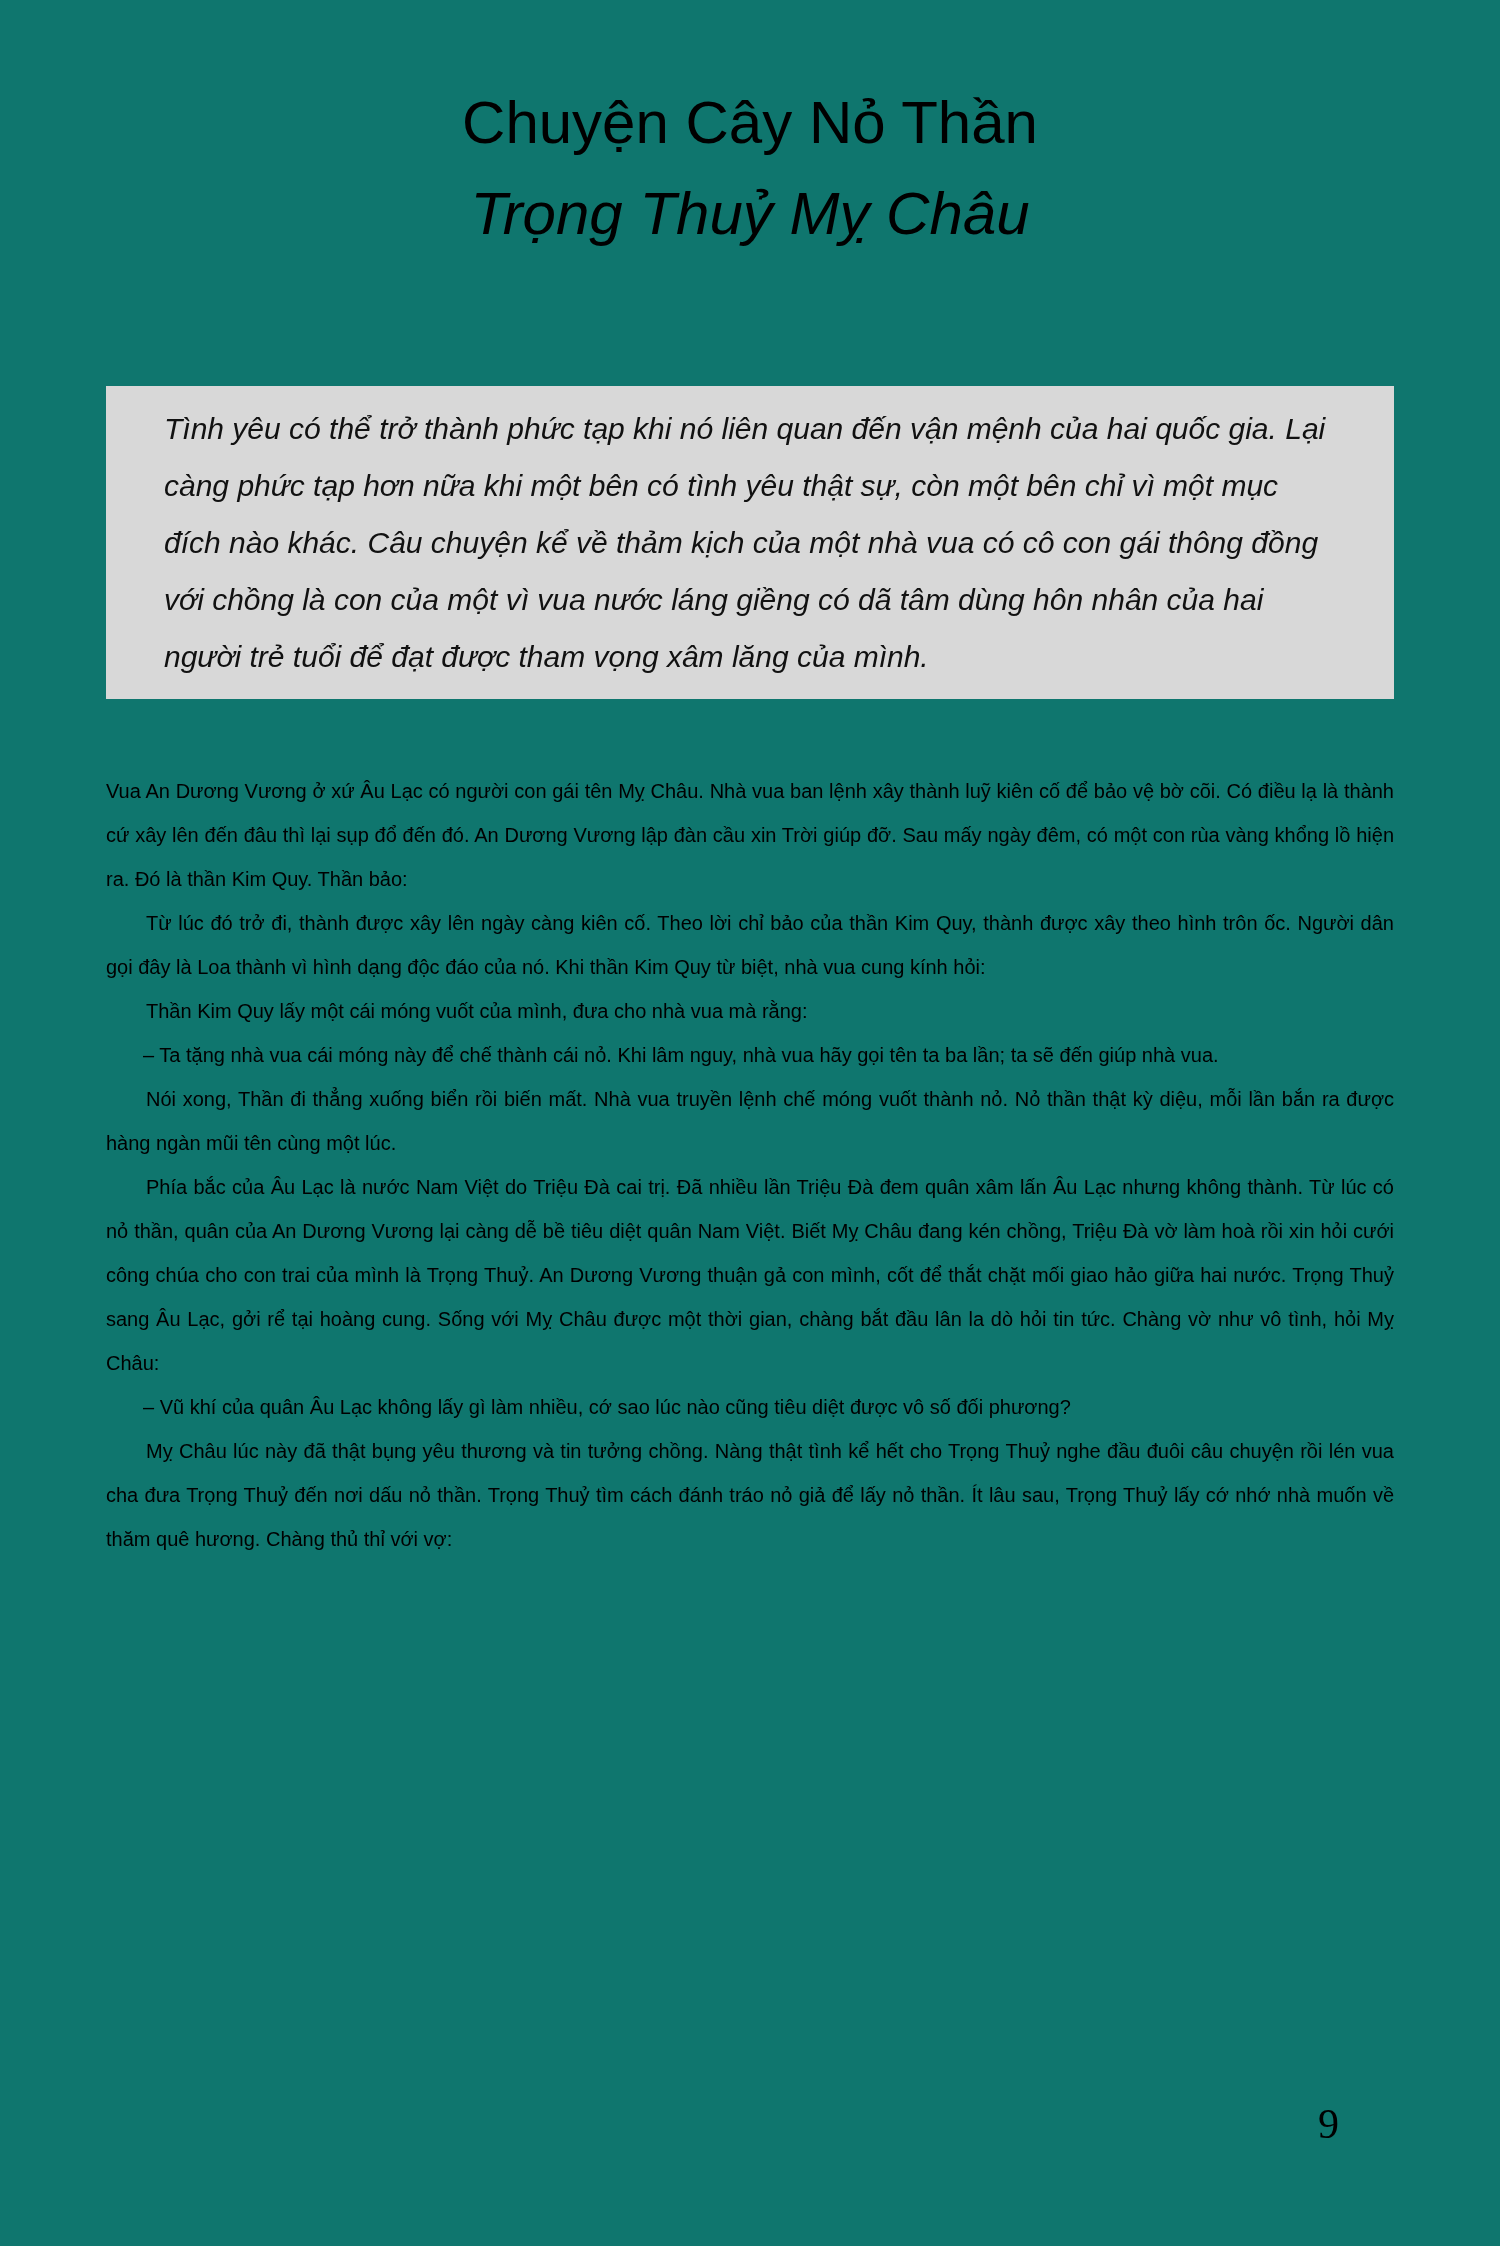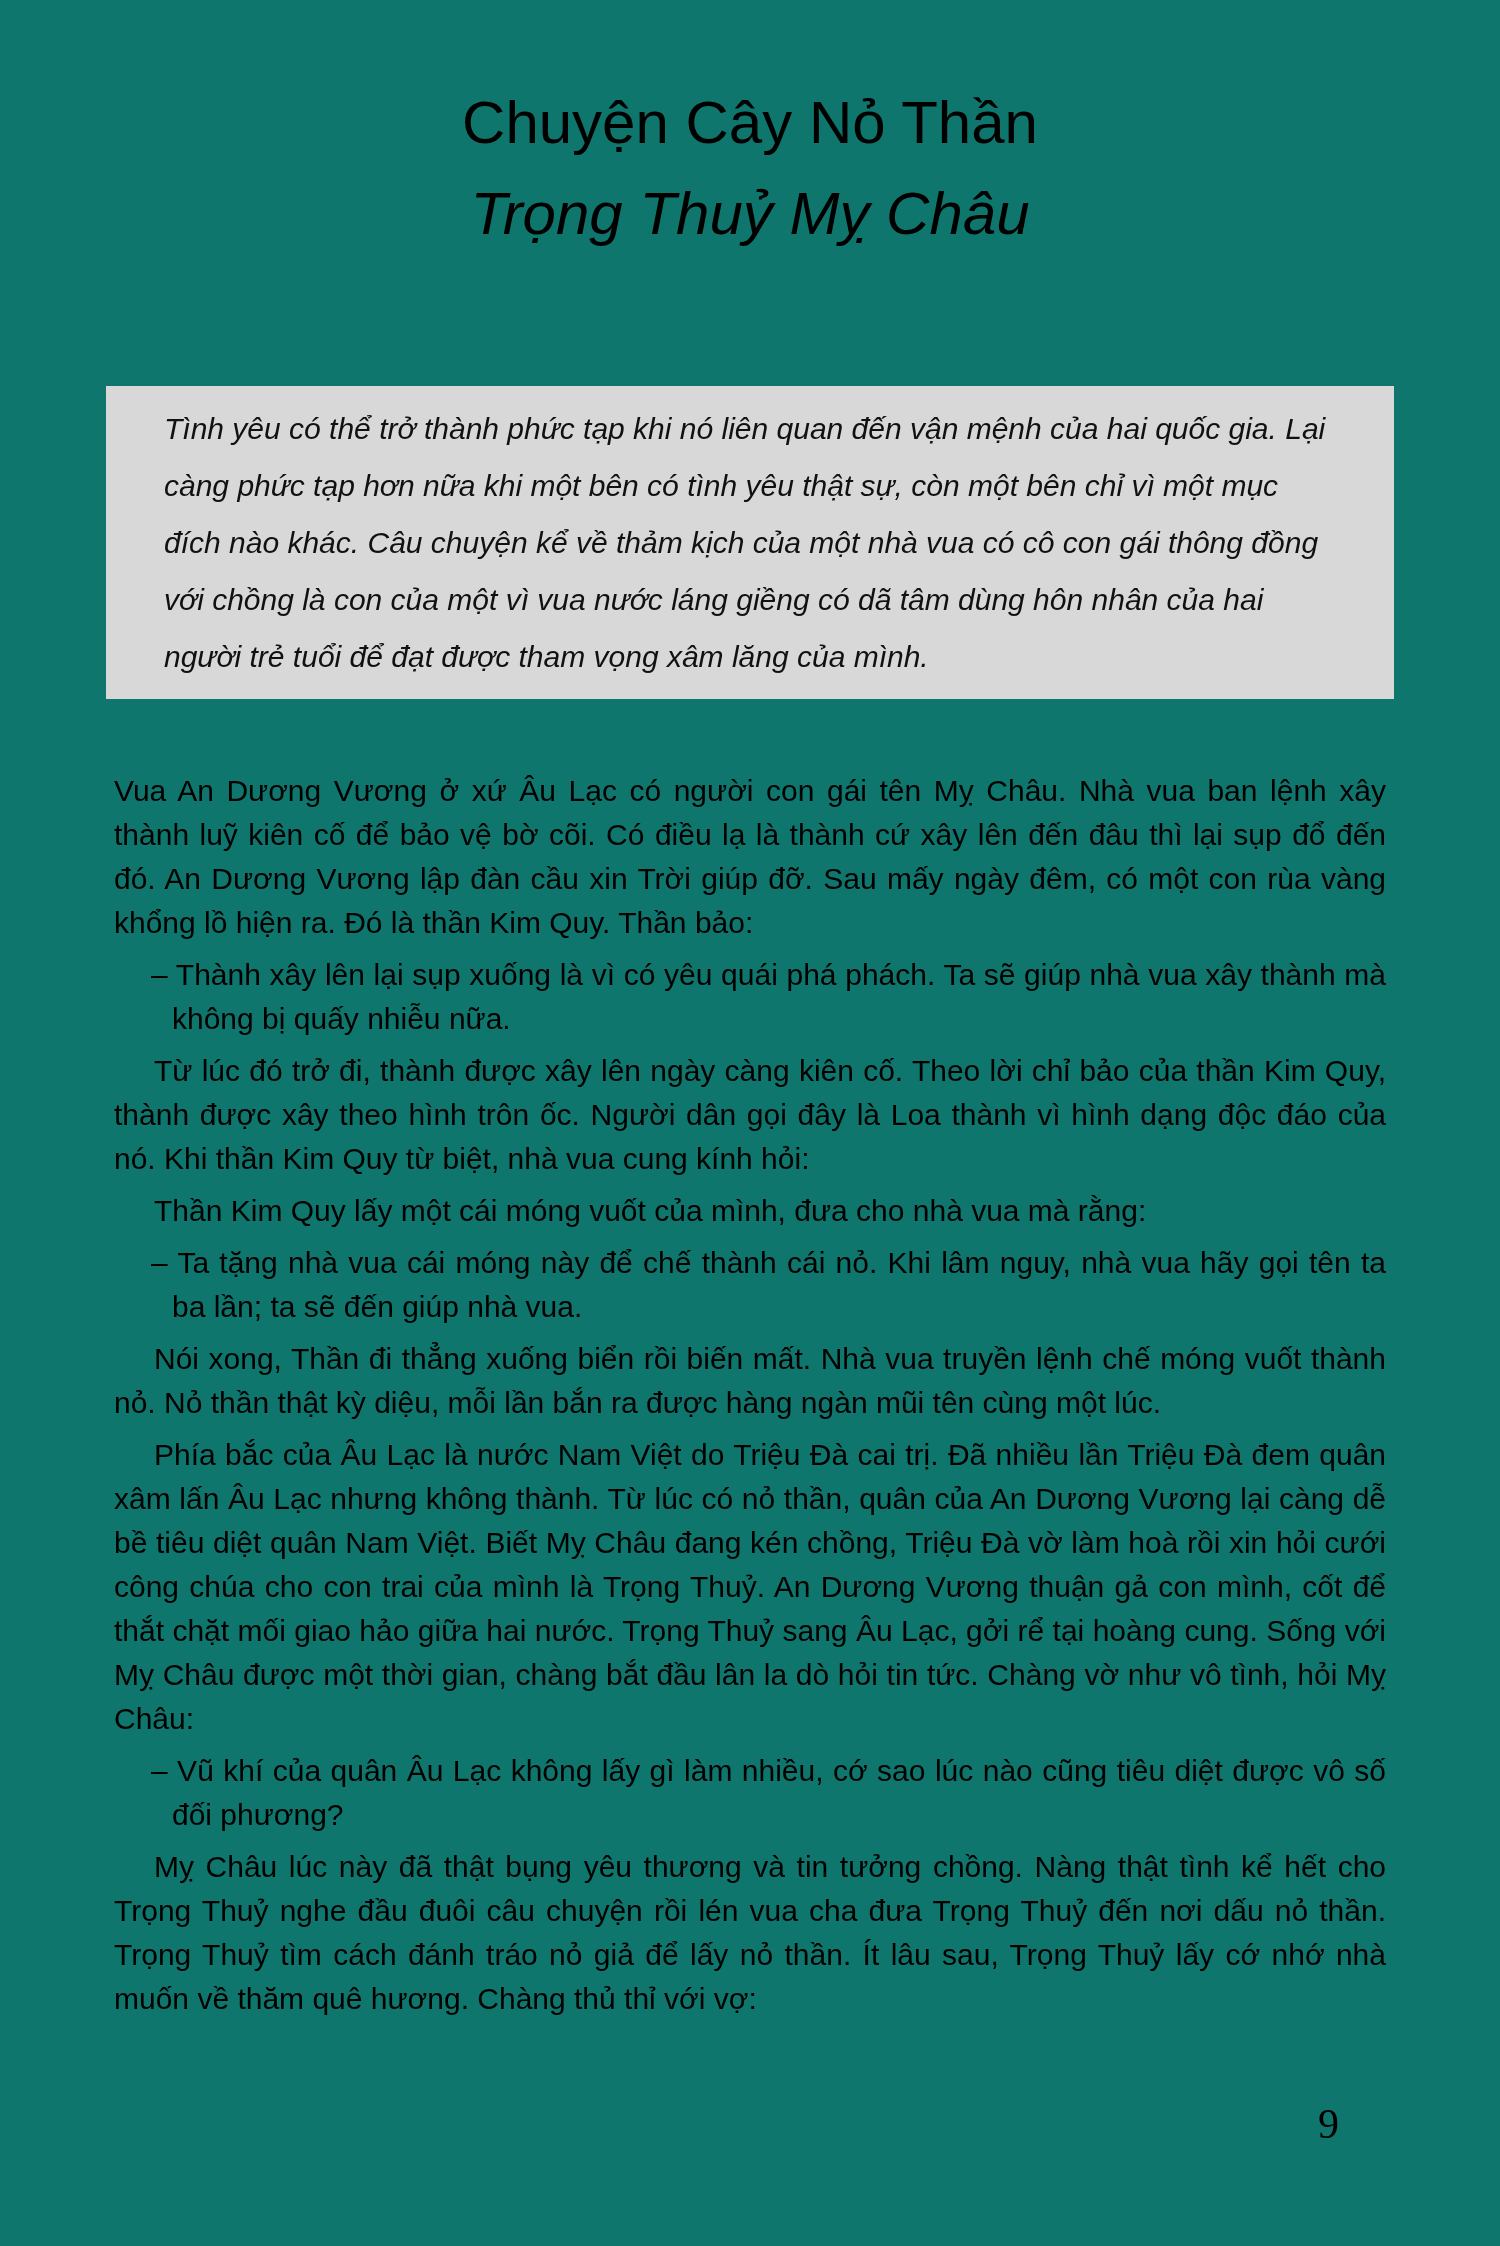--- a/index.html
+++ b/index.html
@@ -43,22 +43,22 @@
     font-size: 30px;
     font-style: italic;
     line-height: 57px;
     text-align: left;
     color: #111111;
   }
   .story-body {
     margin-top: 70px;
   }
   .story-body p {
-    margin: 8px;
-    font-size: 30px;
+    margin: 0;
+    font-size: 20px;
     line-height: 44px;
     text-align: justify;
   }
   .story-body p.noindent { text-indent: 0; }
   .story-body p.indent { text-indent: 40px; }
   .story-body p.dialogue {
     padding-left: 58px;
     text-indent: -21px;
   }
   .page-number {
@@ -75,21 +75,20 @@
 
 <div class="page">
   <div class="content">
     <h1 class="title">Chuyện Cây Nỏ Thần</h1>
     <h2 class="subtitle">Trọng Thuỷ Mỵ Châu</h2>
     <div class="summary-box" style="background: rgb(216, 216, 216);">
       <p class="summary-text">Tình yêu có thể trở thành phức tạp khi nó liên quan đến vận mệnh của hai quốc gia. Lại càng phức tạp hơn nữa khi một bên có tình yêu thật sự, còn một bên chỉ vì một mục đích nào khác. Câu chuyện kể về thảm kịch của một nhà vua có cô con gái thông đồng với chồng là con của một vì vua nước láng giềng có dã tâm dùng hôn nhân của hai người trẻ tuổi để đạt được tham vọng xâm lăng của mình.</p>
     </div>
     <div class="story-body">
         <p class="noindent">Vua An Dương Vương ở xứ Âu Lạc có người con gái tên Mỵ Châu. Nhà vua ban lệnh xây thành luỹ kiên cố để bảo vệ bờ cõi. Có điều lạ là thành cứ xây lên đến đâu thì lại sụp đổ đến đó. An Dương Vương lập đàn cầu xin Trời giúp đỡ. Sau mấy ngày đêm, có một con rùa vàng khổng lồ hiện ra. Đó là thần Kim Quy. Thần bảo:</p>
-        <p class="dialogue">– Thành xây lên lại sụp xuống là vì có yêu quái phá phách. Ta sẽ giúp nhà vua xây thành mà không bị quấy nhiễu nữa.</p>
         <p class="indent">Từ lúc đó trở đi, thành được xây lên ngày càng kiên cố. Theo lời chỉ bảo của thần Kim Quy, thành được xây theo hình trôn ốc. Người dân gọi đây là Loa thành vì hình dạng độc đáo của nó. Khi thần Kim Quy từ biệt, nhà vua cung kính hỏi:</p>
         <p class="indent">Thần Kim Quy lấy một cái móng vuốt của mình, đưa cho nhà vua mà rằng:</p>
         <p class="dialogue">– Ta tặng nhà vua cái móng này để chế thành cái nỏ. Khi lâm nguy, nhà vua hãy gọi tên ta ba lần; ta sẽ đến giúp nhà vua.</p>
         <p class="indent">Nói xong, Thần đi thẳng xuống biển rồi biến mất. Nhà vua truyền lệnh chế móng vuốt thành nỏ. Nỏ thần thật kỳ diệu, mỗi lần bắn ra được hàng ngàn mũi tên cùng một lúc.</p>
         <p class="indent">Phía bắc của Âu Lạc là nước Nam Việt do Triệu Đà cai trị. Đã nhiều lần Triệu Đà đem quân xâm lấn Âu Lạc nhưng không thành. Từ lúc có nỏ thần, quân của An Dương Vương lại càng dễ bề tiêu diệt quân Nam Việt. Biết Mỵ Châu đang kén chồng, Triệu Đà vờ làm hoà rồi xin hỏi cưới công chúa cho con trai của mình là Trọng Thuỷ. An Dương Vương thuận gả con mình, cốt để thắt chặt mối giao hảo giữa hai nước. Trọng Thuỷ sang Âu Lạc, gởi rể tại hoàng cung. Sống với Mỵ Châu được một thời gian, chàng bắt đầu lân la dò hỏi tin tức. Chàng vờ như vô tình, hỏi Mỵ Châu:</p>
         <p class="dialogue">– Vũ khí của quân Âu Lạc không lấy gì làm nhiều, cớ sao lúc nào cũng tiêu diệt được vô số đối phương?</p>
         <p class="indent">Mỵ Châu lúc này đã thật bụng yêu thương và tin tưởng chồng. Nàng thật tình kể hết cho Trọng Thuỷ nghe đầu đuôi câu chuyện rồi lén vua cha đưa Trọng Thuỷ đến nơi dấu nỏ thần. Trọng Thuỷ tìm cách đánh tráo nỏ giả để lấy nỏ thần. Ít lâu sau, Trọng Thuỷ lấy cớ nhớ nhà muốn về thăm quê hương. Chàng thủ thỉ với vợ:</p>
       </div>
   </div>
   <div class="page-number">9</div>

